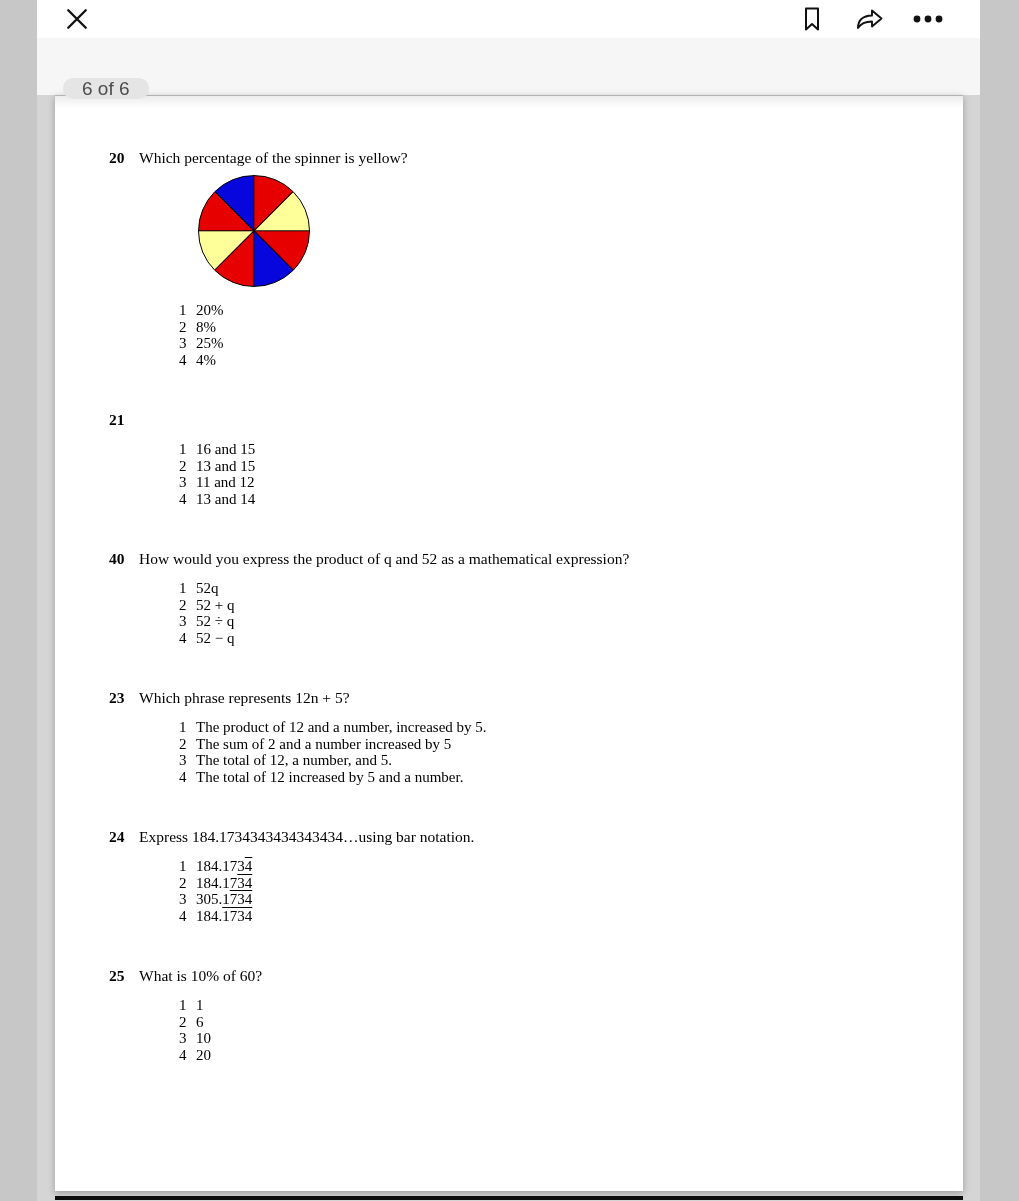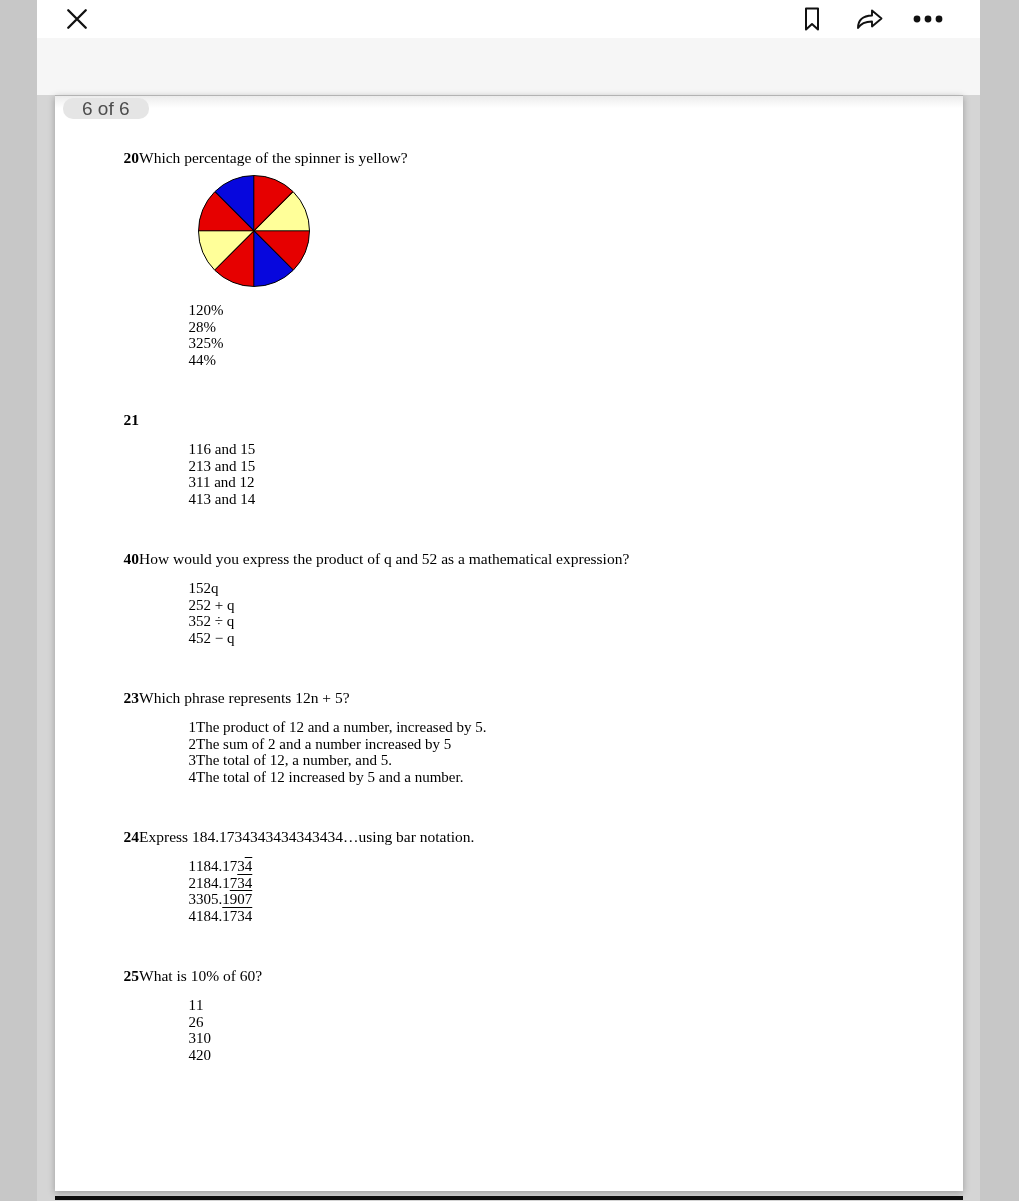--- a/index.html
+++ b/index.html
@@ -34,29 +34,28 @@
   }
   .top-strip {
     position:absolute; left:0; top:0; width:100%; height:57px;
     background:#f6f6f6;
   }
   .page-badge {
     position:absolute; left:26px; top:40px; z-index:6;
     background:#e5e5e5; color:#4d4d4d;
     font-family:"Liberation Sans", sans-serif;
     font-size:19px; line-height:19px;
-    padding:1px 19px; border-radius:10px;margin-top:20px;
+    padding:1px 19px; border-radius:10px;
   }
   .page {
     position:absolute; left:18px; top:57px; width:908px; height:1096px;
     background:#ffffff;
     border-top:1px solid #b3b3b3;
     box-shadow:0 2px 7px rgba(0,0,0,0.28);
     padding:52px 56px 0 54px;
-    text-align:right;
   }
   .page::before {
     content:""; position:absolute; left:0; top:0; width:100%; height:12px;
     background:linear-gradient(#ececec, #ffffff);
     pointer-events:none;
   }
   .bottom-line {
     position:absolute; left:18px; bottom:1px; width:908px; height:4px;
     background:#0c0c0c;
   }
@@ -249,21 +248,21 @@
               <div class="choice">
                 <span class="c-num">1</span>
                 <span class="c-text"><span>184.173</span><span class="bar">4</span></span>
               </div>
               <div class="choice">
                 <span class="c-num">2</span>
                 <span class="c-text"><span>184.17</span><span class="bar">34</span></span>
               </div>
               <div class="choice">
                 <span class="c-num">3</span>
-                <span class="c-text"><span>305.1</span><span class="bar">907</span></span>
+                <span class="c-text"><span>305.1</span><span class="bar">734</span></span>
               </div>
               <div class="choice">
                 <span class="c-num">4</span>
                 <span class="c-text"><span>184.</span><span class="bar">1734</span></span>
               </div>
             </div>
   </div>
 
   <div class="question">
     <div class="q-head">

